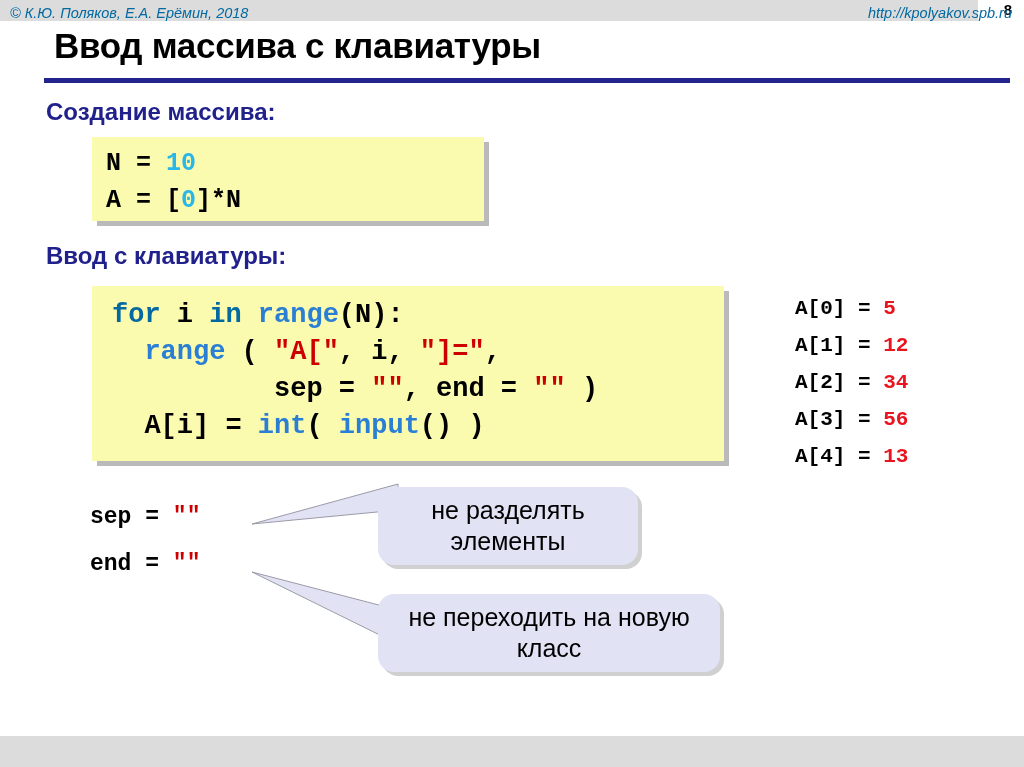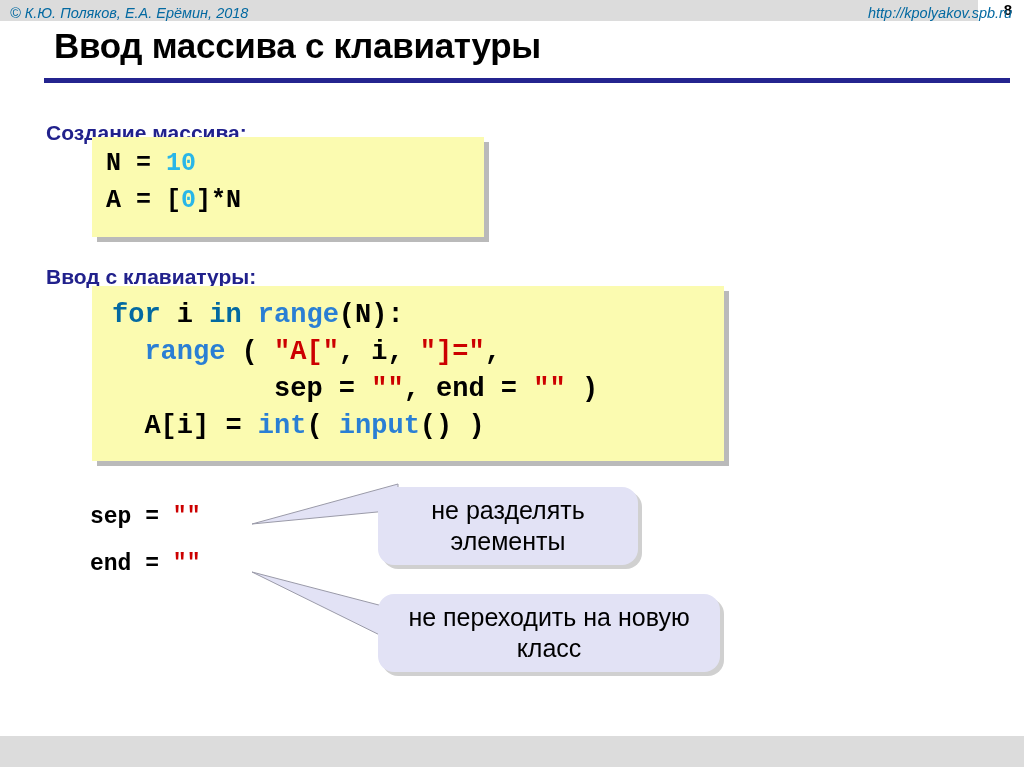--- a/index.html
+++ b/index.html
@@ -66,41 +66,40 @@
     left: 44px; top: 78px;
     width: 966px; height: 5px;
     background: #24248f;
   }
 
   
   .section-label {
     position: absolute;
     font-family: "Liberation Sans", sans-serif;
     font-weight: bold;
-    font-size: 21px;
+    font-size: 24px;
     color: #21218c;
     white-space: nowrap;
-    margin-top: 23px;
   }
   #label-create { left: 46px; top: 98px; }
   #label-input  { left: 46px; top: 242px; }
 
   
   .code-box {
     position: absolute;
     background: #fbfbb0;
     box-shadow: 5px 5px 0 0 rgba(130,130,130,0.55);
     font-family: "Liberation Mono", "DejaVu Sans Mono", monospace;
     font-weight: bold;
     color: #000000;
     white-space: pre;
   }
   #code-create {
     left: 92px; top: 137px;
-    width: 392px; height: 100px;
+    width: 392px; height: 84px;
     font-size: 25px;
     line-height: 37px;
     padding: 8px 0 0 14px;
     box-sizing: border-box;
   }
   #code-input {
     left: 92px; top: 286px;
     width: 632px; height: 175px;
     font-size: 27px;
     line-height: 37px;
@@ -202,20 +201,27 @@
   <div class="code-box" id="code-create"><span class="tok-plain">N = </span><span class="tok-num">10</span>
 <span class="tok-plain">A = [</span><span class="tok-num">0</span><span class="tok-plain">]*N</span></div>
 
   <div class="section-label" id="label-input">Ввод с клавиатуры:</div>
 
   <div class="code-box" id="code-input"><span class="tok-kw">for</span><span class="tok-plain"> i </span><span class="tok-kw">in</span><span class="tok-fn"> range</span><span class="tok-plain">(N):</span>
 <span class="tok-plain">  </span><span class="tok-fn">range</span><span class="tok-plain"> ( </span><span class="tok-str">"A["</span><span class="tok-plain">, i, </span><span class="tok-str">"]="</span><span class="tok-plain">,</span>
 <span class="tok-plain">          </span><span class="tok-plain">sep = </span><span class="tok-str">""</span><span class="tok-plain">, end = </span><span class="tok-str">""</span><span class="tok-plain"> )</span>
 <span class="tok-plain">  </span><span class="tok-plain">A[i] = </span><span class="tok-fn">int</span><span class="tok-plain">( </span><span class="tok-fn">input</span><span class="tok-plain">() )</span></div>
 
+  <div class="out-list">
+    <div class="out-row"><span>A[0] = </span><span class="out-val">5</span></div>
+    <div class="out-row"><span>A[1] = </span><span class="out-val">12</span></div>
+    <div class="out-row"><span>A[2] = </span><span class="out-val">34</span></div>
+    <div class="out-row"><span>A[3] = </span><span class="out-val">56</span></div>
+    <div class="out-row"><span>A[4] = </span><span class="out-val">13</span></div>
+  </div>
 
   <div class="param-label" id="param-sep"><span>sep = </span><span class="q">""</span></div>
   <div class="param-label" id="param-end"><span>end = </span><span class="q">""</span></div>
 
   <svg class="callout-tail" style="left:250px; top:480px; width:150px; height:70px;" viewBox="0 0 150 70">
     <polygon points="2,44 148,4 148,30" fill="#e2e2f5" stroke="#9a9aa8" stroke-width="1"></polygon>
   </svg>
   <svg class="callout-tail" style="left:250px; top:560px; width:150px; height:110px;" viewBox="0 0 150 110">
     <polygon points="2,12 148,84 148,50" fill="#e2e2f5" stroke="#9a9aa8" stroke-width="1"></polygon>
   </svg>

